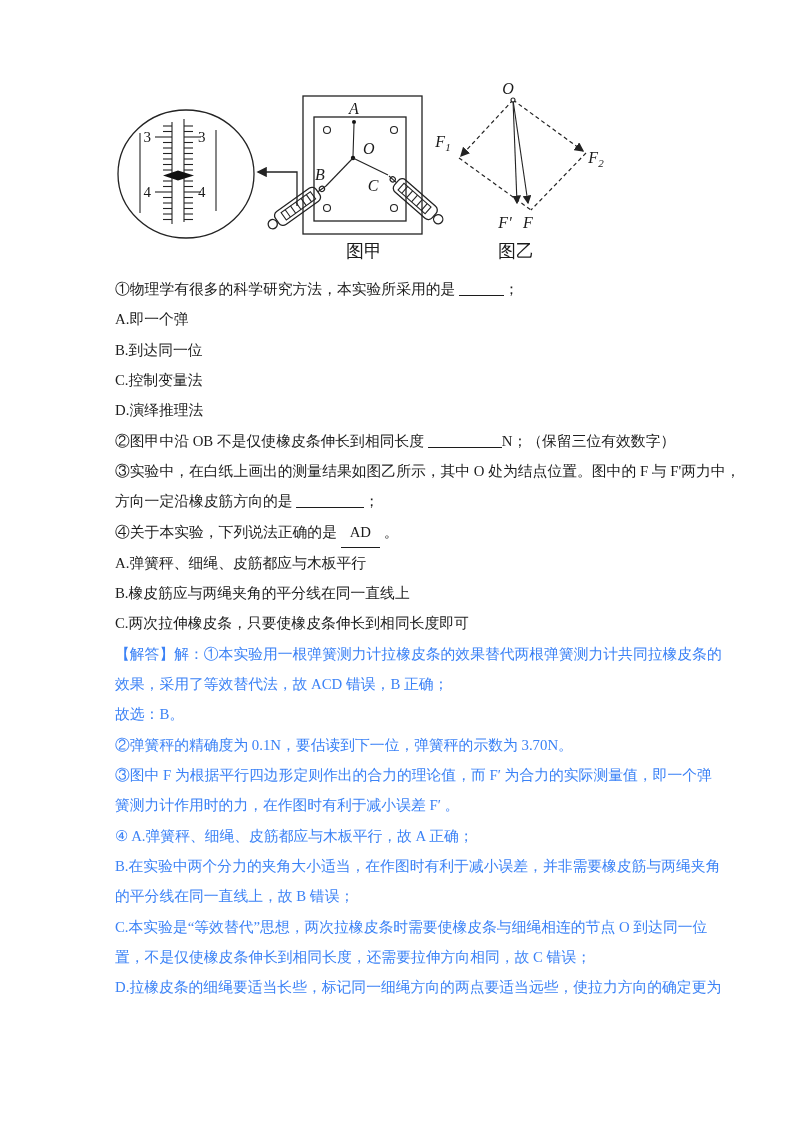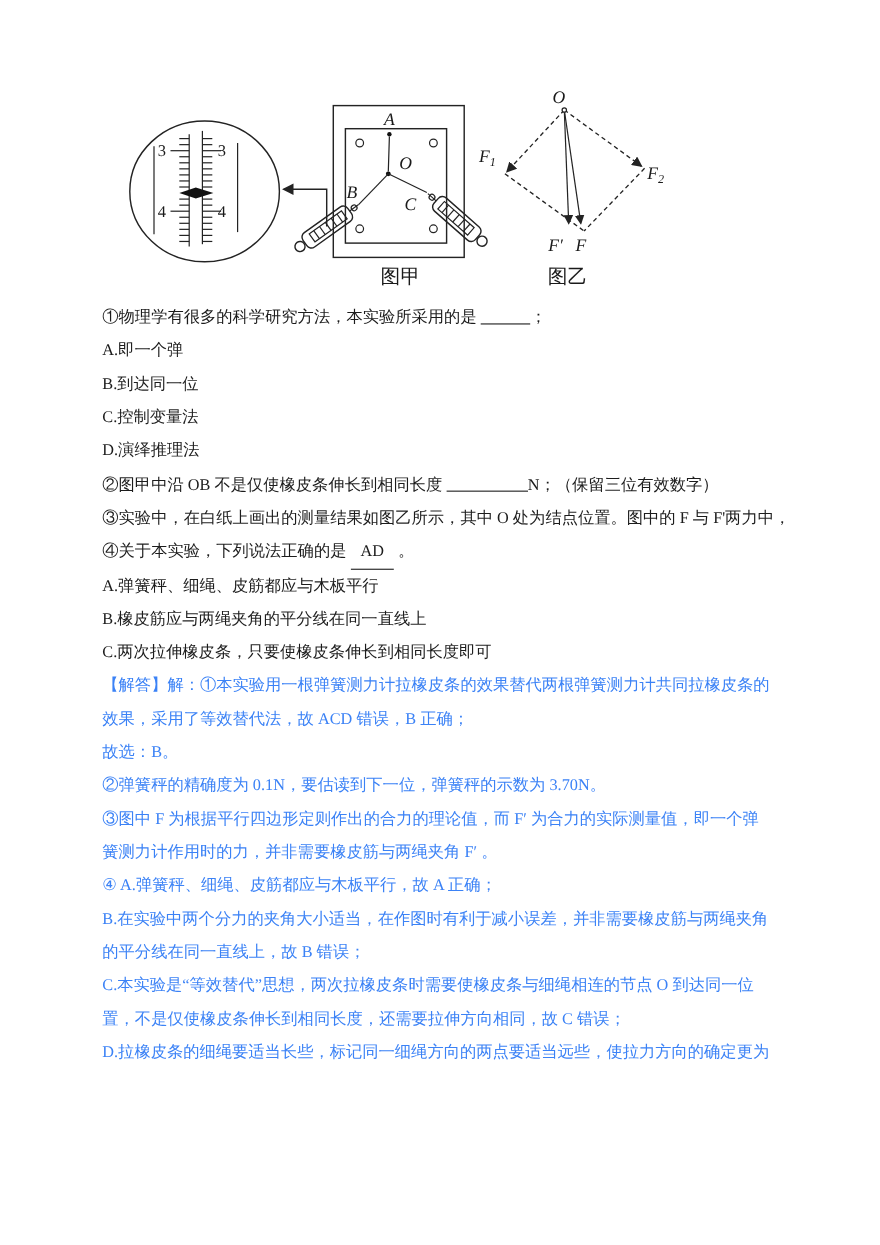--- a/index.html
+++ b/index.html
@@ -9,21 +9,21 @@
   }
   .fig{position:absolute;left:0;top:0;}
   .s{stroke:#232323;stroke-width:1.3;fill:none;}
   .thin{stroke:#232323;stroke-width:1.1;fill:none;}
   .dash{stroke:#232323;stroke-width:1.2;fill:none;stroke-dasharray:4 3;}
   .lbl{font:italic 16px "Liberation Serif","DejaVu Serif",serif;fill:#1a1a1a;}
   .num{font:15px "Liberation Serif","DejaVu Serif",serif;fill:#1a1a1a;}
   .cap{font:18px "Liberation Serif","DejaVu Serif",serif;fill:#1a1a1a;}
   .sub{font-size:11px;}
   .text-block{
-    position:absolute;left:93px;top:274px;width:624px;
+    position:absolute;left:115px;top:274px;width:624px;
     font-size:14.8px;line-height:30.32px;
   }
   .line{white-space:nowrap;}
   .red{color:#3b82f6;}
   .blank{
     display:inline-block;border-bottom:1.4px solid currentColor;
     height:14px;margin-bottom:-2px;vertical-align:baseline;
   }
   .blank.ans{height:auto;margin-bottom:0;padding:0 9px;text-align:right;}
 </style>
@@ -161,33 +161,34 @@
 
     <div class="line">A.即一个弹</div>
     <div class="line">B.到达同一位</div>
     <div class="line">C.控制变量法</div>
     <div class="line">D.演绎推理法</div>
 
     <div class="line"><span>②图甲中沿 OB 不是仅使橡皮条伸长到相同长度</span> <span class="blank" style="width:74px"></span><span>N；（保留三位有效数字）</span></div>
 
     <div class="line">③实验中，在白纸上画出的测量结果如图乙所示，其中 O 处为结点位置。图中的 F 与 F'两力中，</div>
 
+    <div class="line"><span>方向一定沿橡皮筋方向的是</span> <span class="blank" style="width:68px"></span><span>；</span></div>
 
     <div class="line"><span>④关于本实验，下列说法正确的是</span> <span class="blank ans">AD</span> <span>。</span></div>
 
     <div class="line">A.弹簧秤、细绳、皮筋都应与木板平行</div>
     <div class="line">B.橡皮筋应与两绳夹角的平分线在同一直线上</div>
     <div class="line">C.两次拉伸橡皮条，只要使橡皮条伸长到相同长度即可</div>
 
     <div class="line red">【解答】解：①本实验用一根弹簧测力计拉橡皮条的效果替代两根弹簧测力计共同拉橡皮条的</div>
     <div class="line red">效果，采用了等效替代法，故 ACD 错误，B 正确；</div>
     <div class="line red">故选：B。</div>
     <div class="line red">②弹簧秤的精确度为 0.1N，要估读到下一位，弹簧秤的示数为 3.70N。</div>
     <div class="line red">③图中 F 为根据平行四边形定则作出的合力的理论值，而 F′ 为合力的实际测量值，即一个弹</div>
-    <div class="line red">簧测力计作用时的力，并非需要橡皮筋与两绳夹角 F′ 。</div>
+    <div class="line red">簧测力计作用时的力，在作图时有利于减小误差 F′ 。</div>
     <div class="line red">④ A.弹簧秤、细绳、皮筋都应与木板平行，故 A 正确；</div>
     <div class="line red">B.在实验中两个分力的夹角大小适当，在作图时有利于减小误差，并非需要橡皮筋与两绳夹角</div>
     <div class="line red">的平分线在同一直线上，故 B 错误；</div>
     <div class="line red">C.本实验是“等效替代”思想，两次拉橡皮条时需要使橡皮条与细绳相连的节点 O 到达同一位</div>
     <div class="line red">置，不是仅使橡皮条伸长到相同长度，还需要拉伸方向相同，故 C 错误；</div>
     <div class="line red">D.拉橡皮条的细绳要适当长些，标记同一细绳方向的两点要适当远些，使拉力方向的确定更为</div>
 
   </div>
 </div>
 

